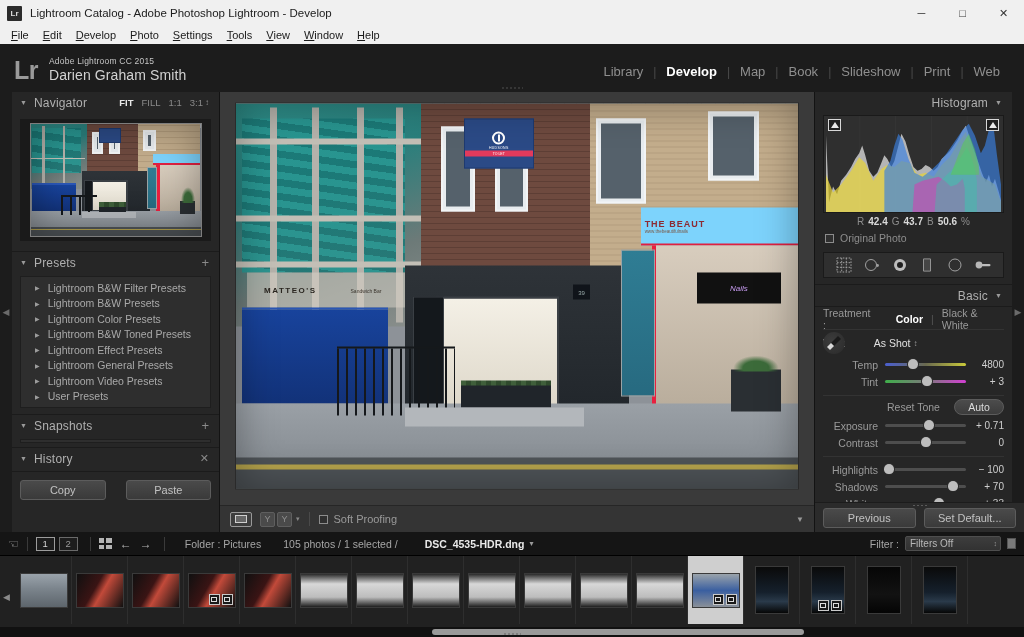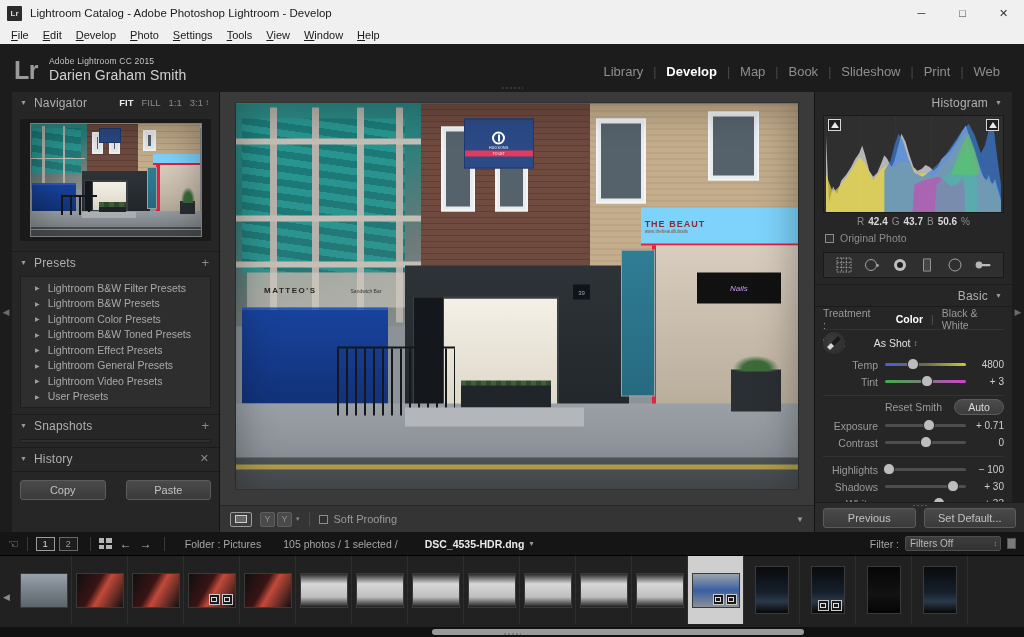--- a/index.html
+++ b/index.html
@@ -874,21 +874,21 @@
                 <span class="sld-track tint">
                   <span class="sld-knob" style="left: 52%;"></span>
                 </span>
                 <span class="sld-val">+ 3</span>
               </div>
             </div>
           <div style="height:5px;"></div>
           <div class="divline2"></div>
 
           <div class="reset-row">
-            <span>Reset Smith</span>
+            <span>Reset Tone</span>
             <span class="auto-btn">Auto</span>
           </div>
 
           <div id="tonesliders">
               <div class="sld-row">
                 <span class="sld-name">Exposure</span>
                 <span class="sld-track">
                   <span class="sld-knob" style="left: 54%;"></span>
                 </span>
                 <span class="sld-val">+ 0.71</span>
@@ -910,21 +910,21 @@
                 <span class="sld-track">
                   <span class="sld-knob" style="left: 5%;"></span>
                 </span>
                 <span class="sld-val">− 100</span>
               </div>
               <div class="sld-row">
                 <span class="sld-name">Shadows</span>
                 <span class="sld-track">
                   <span class="sld-knob" style="left: 84%;"></span>
                 </span>
-                <span class="sld-val">+ 30</span>
+                <span class="sld-val">+ 70</span>
               </div>
               <div class="sld-row">
                 <span class="sld-name">Whites</span>
                 <span class="sld-track">
                   <span class="sld-knob" style="left: 67%;"></span>
                 </span>
                 <span class="sld-val">+ 33</span>
               </div>
               <div class="sld-row">
                 <span class="sld-name">Blacks</span>

